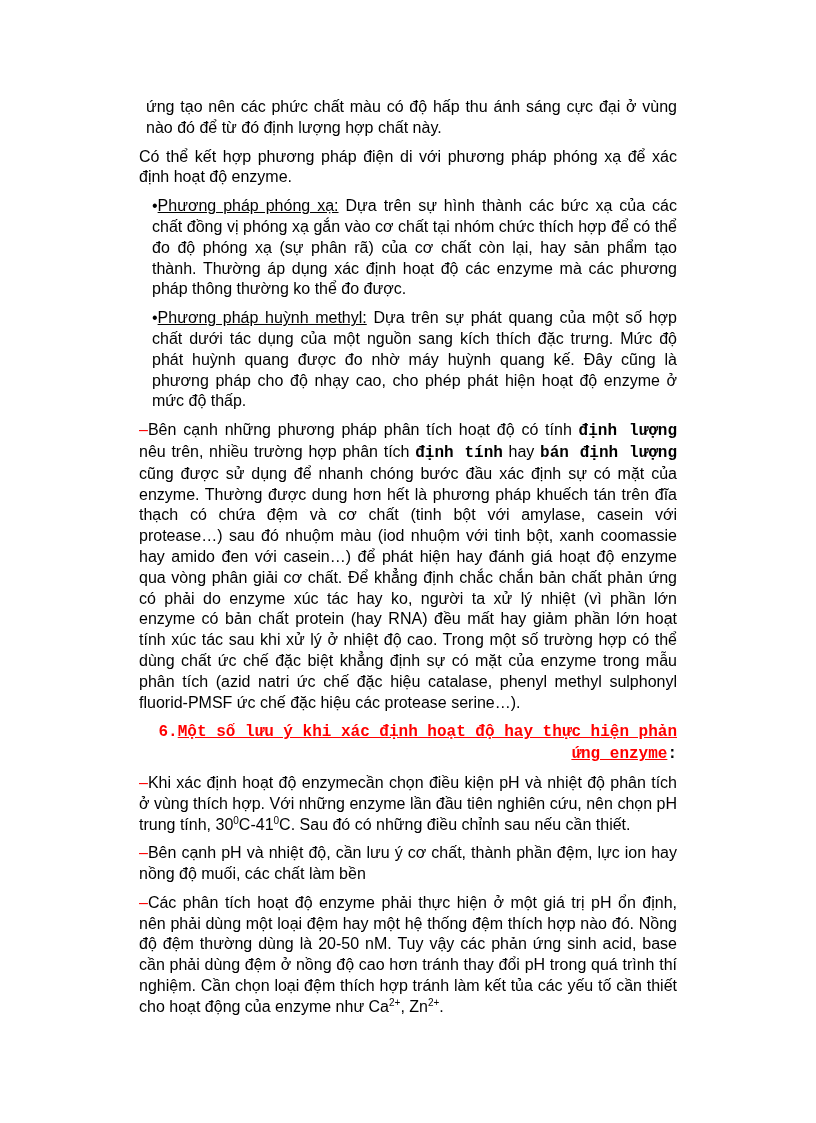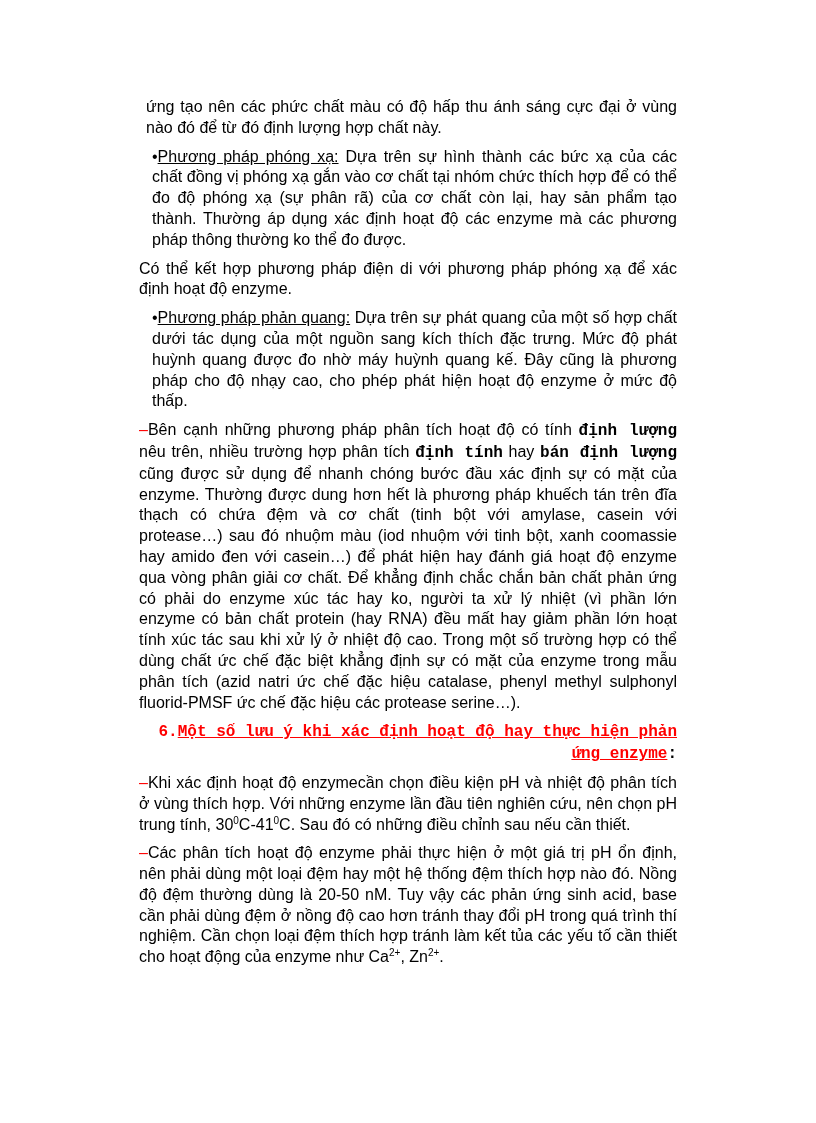--- a/index.html
+++ b/index.html
@@ -33,20 +33,21 @@
     font-size: 10px;
     vertical-align: super;
     line-height: 0;
   }
 </style>
 </head>
 <body>
 
 <div class="page">
     <p class="para indent-small"><span>ứng tạo nên các phức chất màu có độ hấp thu ánh sáng cực đại ở vùng nào đó để từ đó định lượng hợp chất này.</span></p>
+    <p class="para"><span>Có thể kết hợp phương pháp điện di với phương pháp phóng xạ để xác định hoạt độ enzyme.</span></p>
     <p class="para bullet"><span>•</span><span class="u">Phương pháp phóng xạ:</span><span> Dựa trên sự hình thành các bức xạ của các chất đồng vị phóng xạ gắn vào cơ chất tại nhóm chức thích hợp để có thể đo độ phóng xạ (sự phân rã) của cơ chất còn lại, hay sản phẩm tạo thành. Thường áp dụng xác định hoạt độ các enzyme mà các phương pháp thông thường ko thể đo được.</span></p>
-    <p class="para"><span>Có thể kết hợp phương pháp điện di với phương pháp phóng xạ để xác định hoạt độ enzyme.</span></p>
-    <p class="para bullet"><span>•</span><span class="u">Phương pháp phản quang:</span><span> Dựa trên sự phát quang của một số hợp chất dưới tác dụng của một nguồn sang kích thích đặc trưng. Mức độ phát huỳnh quang được đo nhờ máy huỳnh quang kế. Đây cũng là phương pháp cho độ nhạy cao, cho phép phát hiện hoạt độ enzyme ở mức độ thấp.</span></p>
+    <p class="para bullet"><span>•</span><span class="u">Phương pháp huỳnh methyl:</span><span> Dựa trên sự phát quang của một số hợp chất dưới tác dụng của một nguồn sang kích thích đặc trưng. Mức độ phát huỳnh quang được đo nhờ máy huỳnh quang kế. Đây cũng là phương pháp cho độ nhạy cao, cho phép phát hiện hoạt độ enzyme ở mức độ thấp.</span></p>
     <p class="para"><span class="red">–</span><span>Bên cạnh những phương pháp phân tích hoạt độ có tính </span><span class="b">định lượng</span><span> nêu trên, nhiều trường hợp phân tích </span><span class="b">định tính</span><span> hay </span><span class="b">bán định lượng</span><span> cũng được sử dụng để nhanh chóng bước đầu xác định sự có mặt của enzyme. Thường được dung hơn hết là phương pháp khuếch tán trên đĩa thạch có chứa đệm và cơ chất (tinh bột với amylase, casein với protease…) sau đó nhuộm màu (iod nhuộm với tinh bột, xanh coomassie hay amido đen với casein…) để phát hiện hay đánh giá hoạt độ enzyme qua vòng phân giải cơ chất. Để khẳng định chắc chắn bản chất phản ứng có phải do enzyme xúc tác hay ko, người ta xử lý nhiệt (vì phần lớn enzyme có bản chất protein (hay RNA) đều mất hay giảm phần lớn hoạt tính xúc tác sau khi xử lý ở nhiệt độ cao. Trong một số trường hợp có thể dùng chất ức chế đặc biệt khẳng định sự có mặt của enzyme trong mẫu phân tích (azid natri ức chế đặc hiệu catalase, phenyl methyl sulphonyl fluorid-PMSF ức chế đặc hiệu các protease serine…).</span></p>
     <p class="para heading"><span class="b red">6.</span><span class="b u red">Một số lưu ý khi xác định hoạt độ hay thực hiện phản ứng enzyme</span><span class="b">:</span></p>
     <p class="para"><span class="red">–</span><span>Khi xác định hoạt độ enzymecần chọn điều kiện pH và nhiệt độ phân tích ở vùng thích hợp. Với những enzyme lần đầu tiên nghiên cứu, nên chọn pH trung tính, 30</span><span class="sup">0</span><span>C-41</span><span class="sup">0</span><span>C. Sau đó có những điều chỉnh sau nếu cần thiết.</span></p>
+    <p class="para"><span class="red">–</span><span>Bên cạnh pH và nhiệt độ, cần lưu ý cơ chất, thành phần đệm, lực ion hay nồng độ muối, các chất làm bền</span></p>
     <p class="para"><span class="red">–</span><span>Các phân tích hoạt độ enzyme phải thực hiện ở một giá trị pH ổn định, nên phải dùng một loại đệm hay một hệ thống đệm thích hợp nào đó. Nồng độ đệm thường dùng là 20-50 nM. Tuy vậy các phản ứng sinh acid, base cần phải dùng đệm ở nồng độ cao hơn tránh thay đổi pH trong quá trình thí nghiệm. Cần chọn loại đệm thích hợp tránh làm kết tủa các yếu tố cần thiết cho hoạt động của enzyme như Ca</span><span class="sup">2+</span><span>, Zn</span><span class="sup">2+</span><span>.</span></p>
   </div>
 
 </body></html>

